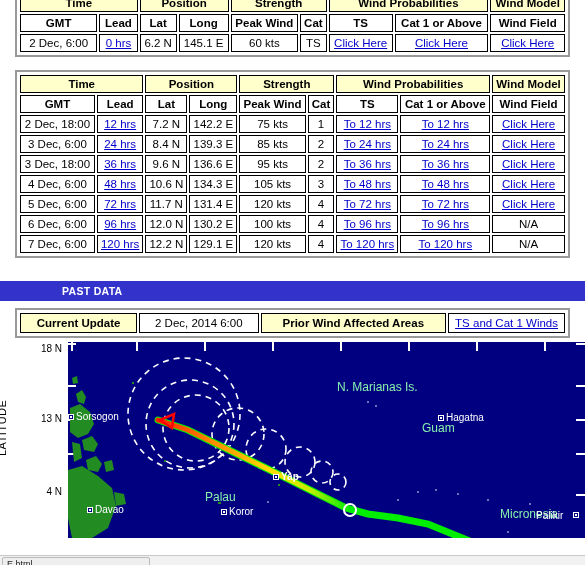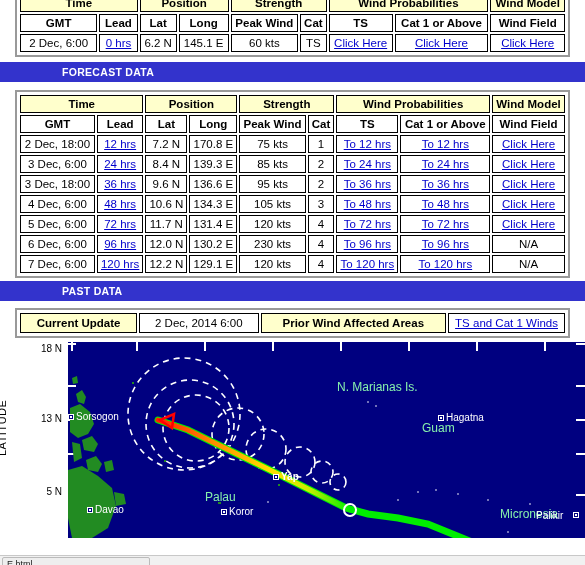--- a/index.html
+++ b/index.html
@@ -225,21 +225,20 @@
             <td><a class="lnk" href="#">Click Here</a></td>
             <td><a class="lnk" href="#">Click Here</a></td>
           </tr>
         </tbody>
           </table>
       </div>
     </div>
   </div>
 
   <div style="position:absolute; left:0; top:62px; width:585px;">
-    <div class="secbar">FORECAST DATA</div>
     <div class="centerbox" style="margin-top:8px;">
       <div class="tblwrap">
         <table class="cyc">
           <tbody>
               <tr>
             <th class="grp" colspan="2">Time</th>
             <th class="grp" colspan="2">Position</th>
             <th class="grp" colspan="2">Strength</th>
             <th class="grp" colspan="2">Wind Probabilities</th>
             <th class="grp">Wind Model</th>
@@ -254,21 +253,21 @@
             <th class="sub" style="width:74px">TS</th>
             <th class="sub" style="width:110px">Cat 1 or Above</th>
             <th class="sub" style="width:82px">Wind Field</th>
           </tr>
           </tbody>
             <tbody id="forecast-body">
               <tr>
                 <td>2 Dec, 18:00</td>
                 <td><a class="lnk" href="#">12 hrs</a></td>
                 <td>7.2 N</td>
-                <td>170.8 E</td>
+                <td>142.2 E</td>
                 <td>75 kts</td>
                 <td class="cat cat1">1</td>
                 <td><a class="lnk" href="#">To 12 hrs</a></td>
                 <td><a class="lnk" href="#">To 12 hrs</a></td>
                 <td><a class="lnk" href="#">Click Here</a></td>
               </tr>
               <tr>
                 <td>3 Dec, 6:00</td>
                 <td><a class="lnk" href="#">24 hrs</a></td>
                 <td>8.4 N</td>
@@ -310,21 +309,21 @@
                 <td class="cat cat4">4</td>
                 <td><a class="lnk" href="#">To 72 hrs</a></td>
                 <td><a class="lnk" href="#">To 72 hrs</a></td>
                 <td><a class="lnk" href="#">Click Here</a></td>
               </tr>
               <tr>
                 <td>6 Dec, 6:00</td>
                 <td><a class="lnk" href="#">96 hrs</a></td>
                 <td>12.0 N</td>
                 <td>130.2 E</td>
-                <td>230 kts</td>
+                <td>100 kts</td>
                 <td class="cat cat4">4</td>
                 <td><a class="lnk" href="#">To 96 hrs</a></td>
                 <td><a class="lnk" href="#">To 96 hrs</a></td>
                 <td>N/A</td>
               </tr>
               <tr>
                 <td>7 Dec, 6:00</td>
                 <td><a class="lnk" href="#">120 hrs</a></td>
                 <td>12.2 N</td>
                 <td>129.1 E</td>
@@ -357,21 +356,21 @@
       </div>
     </div>
   </div>
 
   <div style="position:absolute; left:0; top:338px; width:585px;">
 
     <div class="maparea">
 
       <div class="latlabel" style="left:22px; top:5px;">18 N</div>
       <div class="latlabel" style="left:22px; top:75px;">13 N</div>
-      <div class="latlabel" style="left:22px; top:148px;">5 N</div>
+      <div class="latlabel" style="left:22px; top:148px;">4 N</div>
       <div class="axistitle">LATITUDE</div>
 
       <div class="mapcanvas">
 
         <div class="toptick" style="left:3px;"></div>
         <div class="toptick" style="left:68px;"></div>
         <div class="toptick" style="left:136px;"></div>
         <div class="toptick" style="left:204px;"></div>
         <div class="toptick" style="left:272px;"></div>
         <div class="toptick" style="left:340px;"></div>

